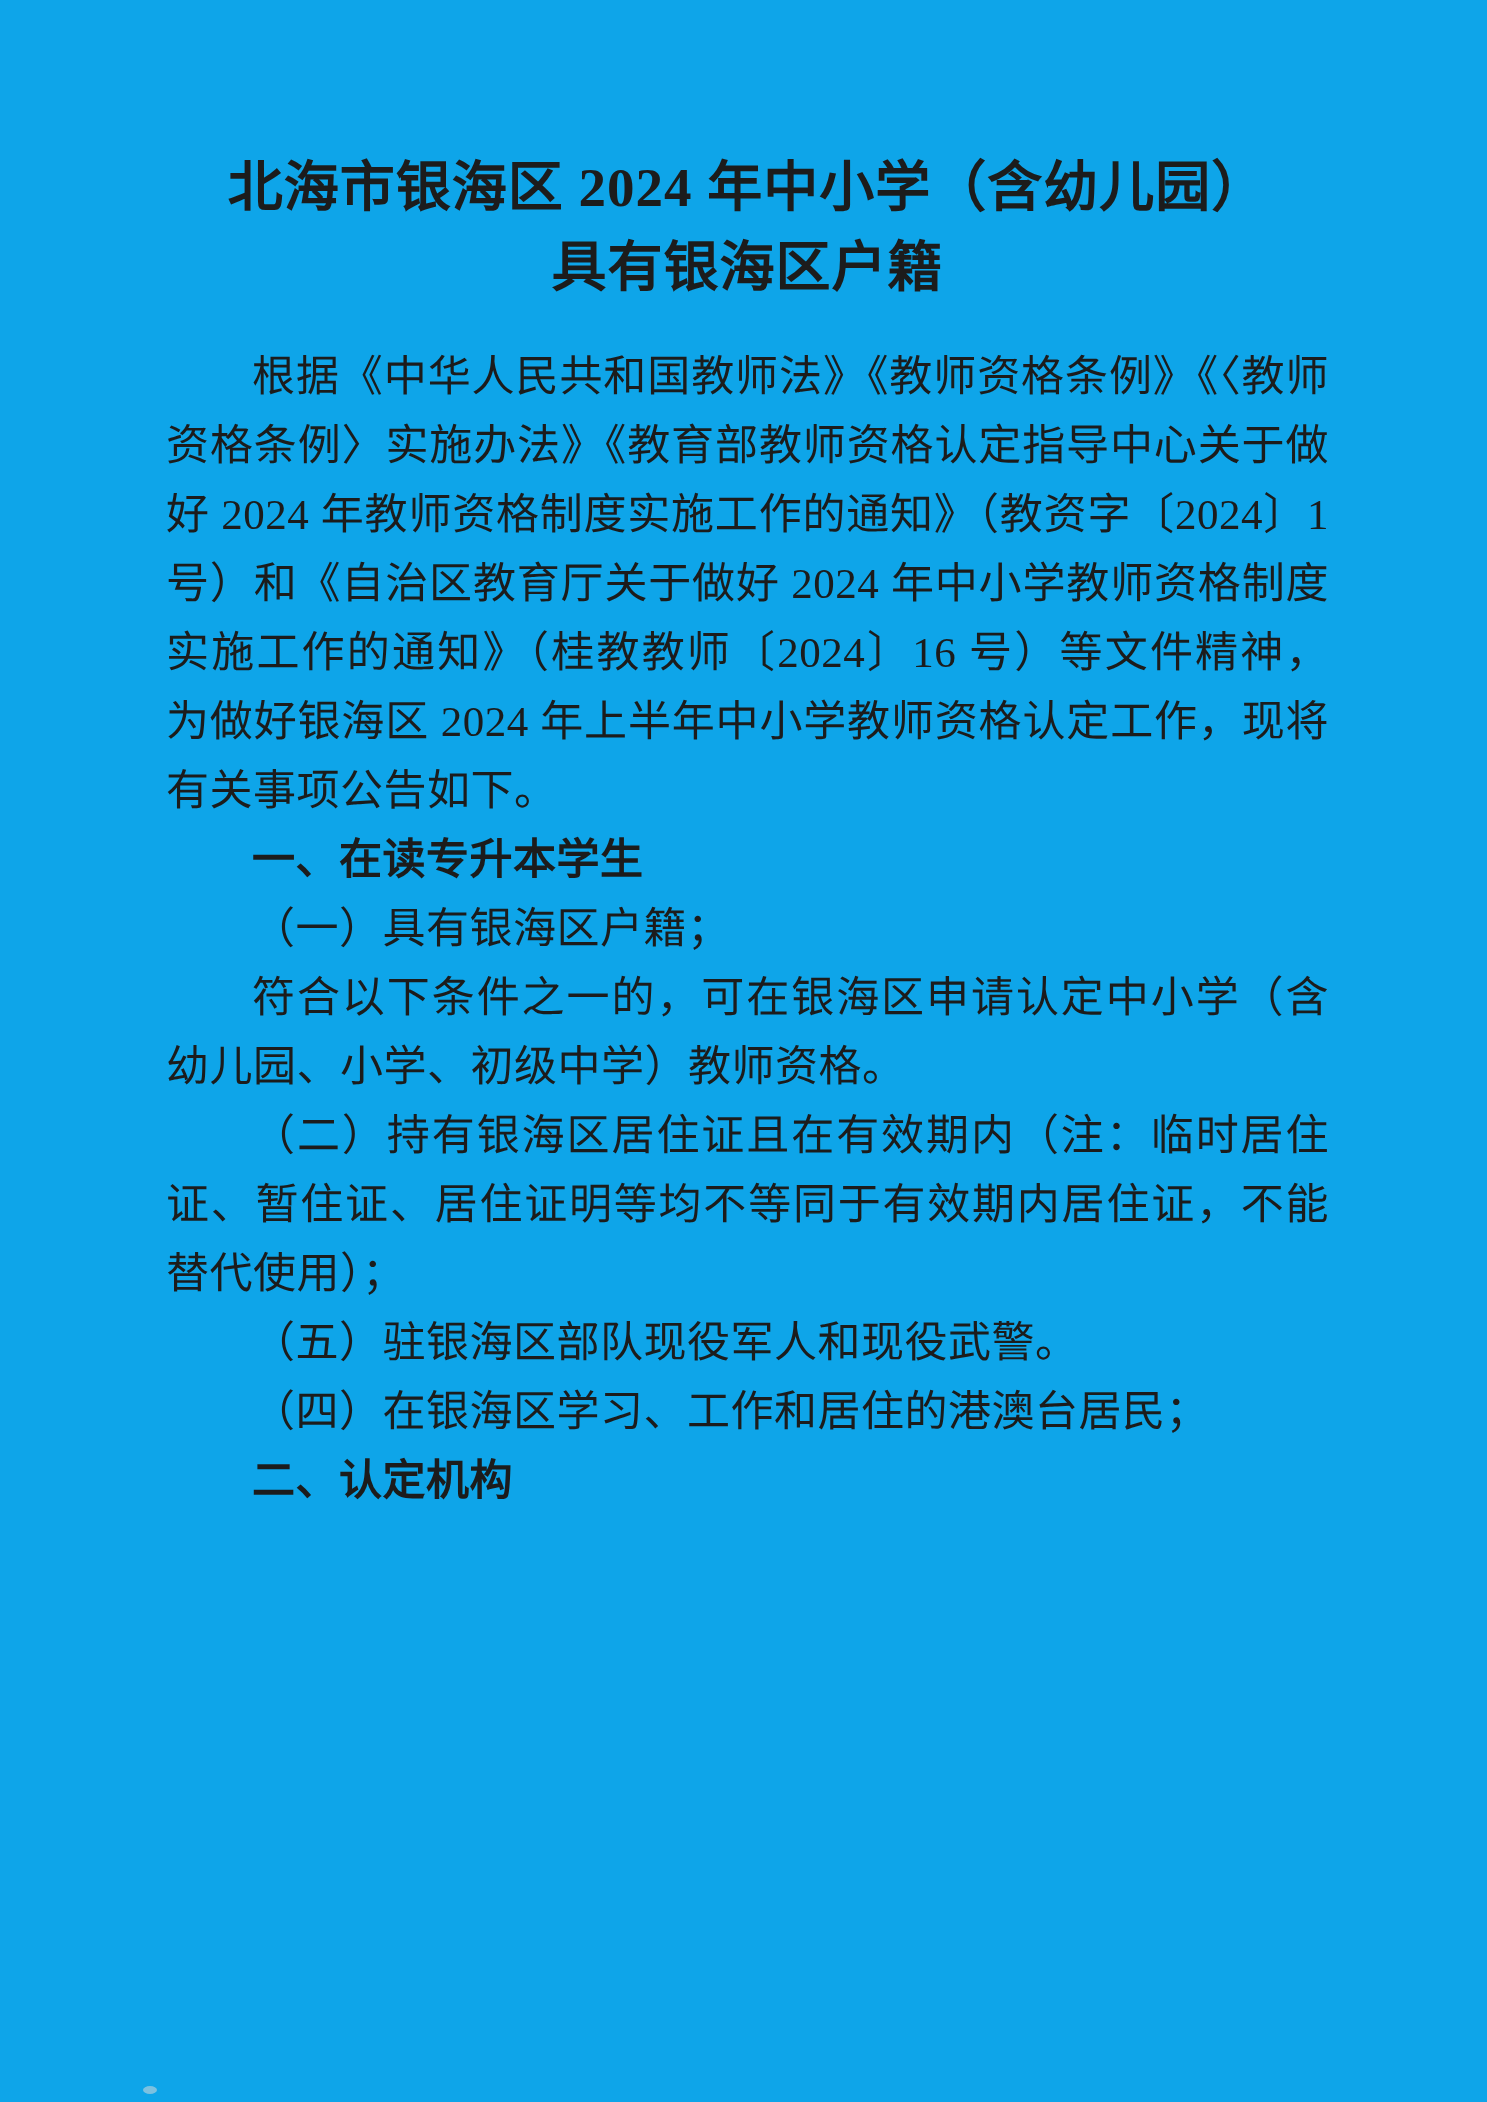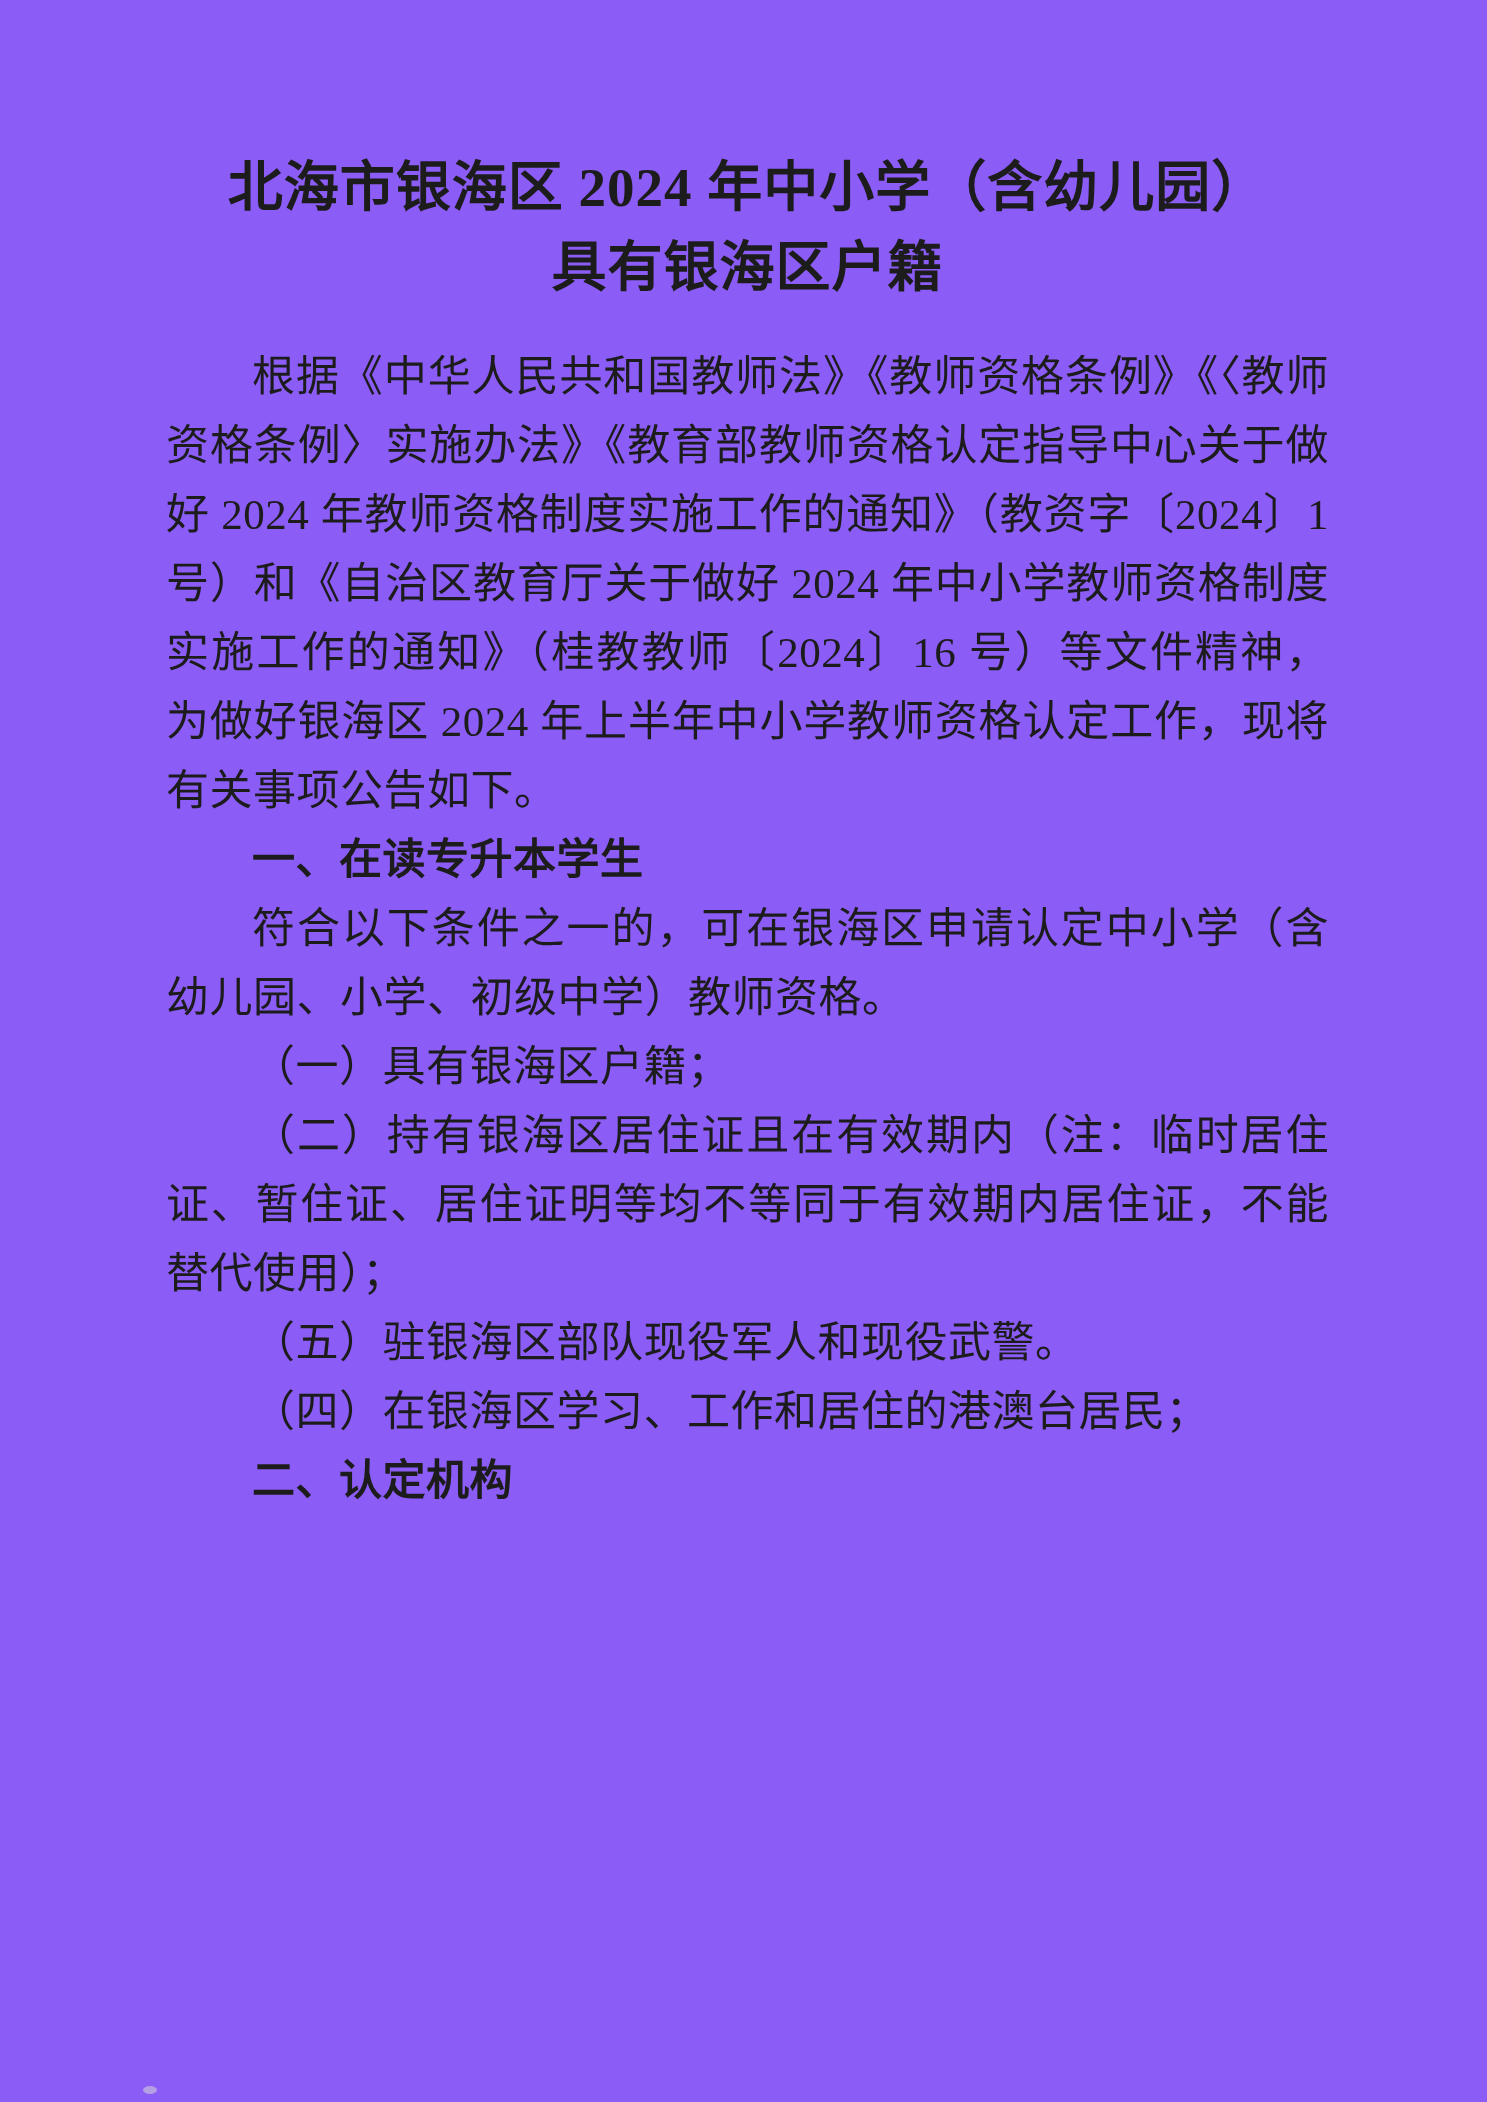--- a/index.html
+++ b/index.html
@@ -5,21 +5,21 @@
   html, body {
     margin: 0;
     padding: 0;
     background: #e8e8e8;
   }
   .page {
     position: relative;
     width: 1487px;
     height: 2102px;
     margin: 0 auto;
-    background: #8b5cf6;
+    background: #0ea5e9;
     color: #1c1c1c;
     overflow: hidden;
     box-sizing: border-box;
     padding: 148px 158px 0 166px;
     font-family: "Liberation Serif", "DejaVu Serif", serif;
   }
   .doc-title {
     font-size: 55px;
     line-height: 80px;
     font-weight: bold;
@@ -68,23 +68,23 @@
     <span class="title-line">北海市银海区 2024 年中小学（含幼儿园）</span>
     <span class="title-line">具有银海区户籍</span>
   </h1>
 
   <div class="body-text">
 
     <p>根据《中华人民共和国教师法》《教师资格条例》《〈教师资格条例〉实施办法》《教育部教师资格认定指导中心关于做好 2024 年教师资格制度实施工作的通知》（教资字〔2024〕1 号）和《自治区教育厅关于做好 2024 年中小学教师资格制度实施工作的通知》（桂教教师〔2024〕16 号）等文件精神，为做好银海区 2024 年上半年中小学教师资格认定工作，现将有关事项公告如下。</p>
 
     <p class="section-heading">一、在读专升本学生</p>
 
+    <p>（一）具有银海区户籍；</p>
+
     <p>符合以下条件之一的，可在银海区申请认定中小学（含幼儿园、小学、初级中学）教师资格。</p>
-
-    <p>（一）具有银海区户籍；</p>
 
     <p>（二）持有银海区居住证且在有效期内（注：临时居住证、暂住证、居住证明等均不等同于有效期内居住证，不能替代使用）；</p>
 
 
     <p>（五）驻银海区部队现役军人和现役武警。</p>
 
     <p>（四）在银海区学习、工作和居住的港澳台居民；</p>
 
     <p class="section-heading">二、认定机构</p>
 

